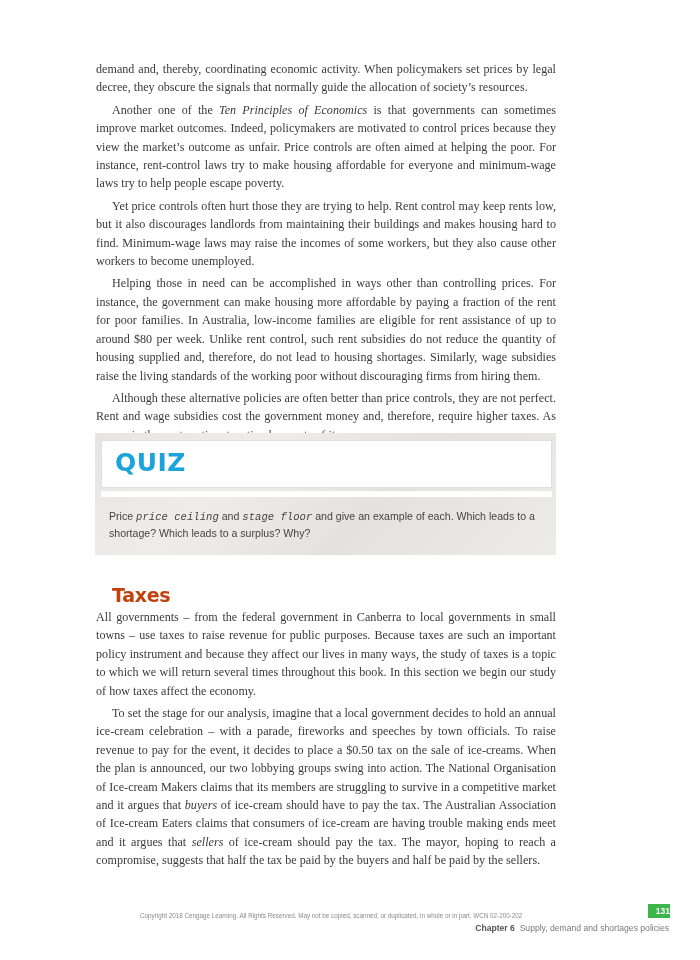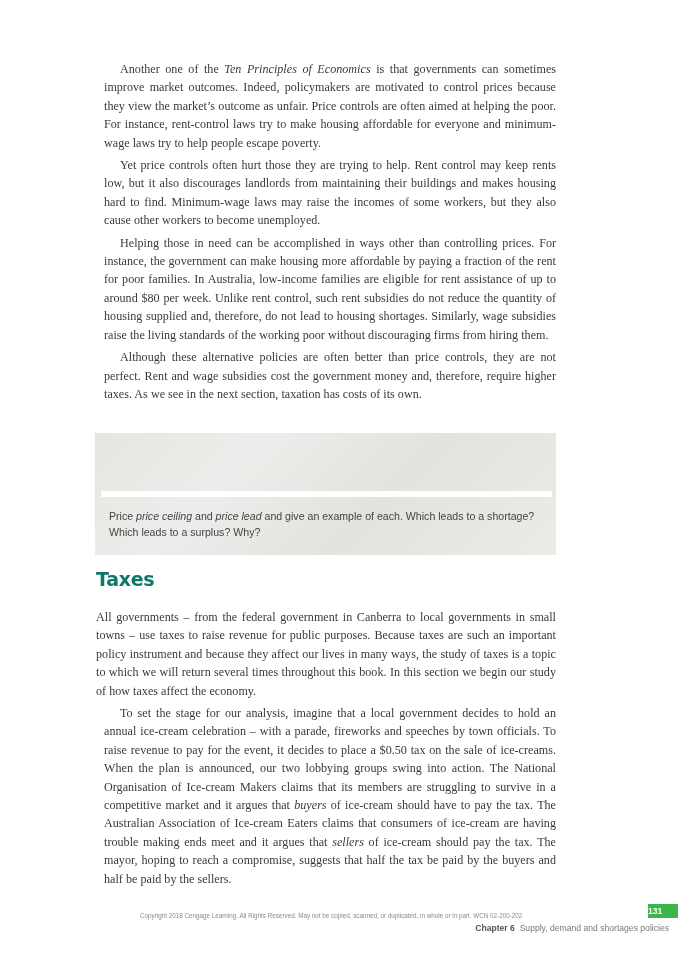--- a/index.html
+++ b/index.html
@@ -6,21 +6,21 @@
     body {
       width: 700px; height: 960px; background: #ffffff; position: relative;
       overflow: hidden; color: #3a3a3a;
       font-family: "Liberation Serif", "DejaVu Serif", serif;
     }
     .page { position: absolute; left: 96px; top: 60px; width: 460px; }
     .para {
       font-size: 12.1px; line-height: 18.4px; text-align: justify; margin: 0 0 4px 0;
       letter-spacing: 0.02px;
     }
-    .para.indent { text-indent: 16px; margin-left: 8px; }
+    .para.indent { text-indent: 16px; }
     .para em { font-style: italic; }
     .quiz {
       position: absolute; left: 95px; top: 433px; width: 461px; height: 122px;
       background: linear-gradient(135deg, #e6e5e2 0%, #eeedeb 30%, #e3e2df 60%, #ecebe8 100%);
     }
     .quiz-header {
       position: absolute; left: 6px; top: 7px; width: 449px; height: 46px;
       background: #ffffff; border: 1px solid #e0dfdc;
     }
     .quiz-strip {
@@ -29,58 +29,62 @@
     .quiz-title {
       position: absolute; left: 13px; top: 7px; margin: 0;
       font-family: "DejaVu Sans", "Liberation Sans", sans-serif; font-weight: bold;
       font-size: 25px; color: #1aa3dc; letter-spacing: 0.5px;
     }
     .quiz-body {
       position: absolute; left: 14px; top: 76px; width: 440px; margin: 0;
       font-family: "Liberation Sans", "DejaVu Sans", sans-serif;
       font-size: 10.6px; line-height: 15.5px; color: #444;
     }
-    .quiz-body em { font-style: italic; }
+    .quiz-body em { font-style: italic; font-family: Liberation Mono, monospace; }
     .section-title {
-      position: absolute; left: 96px; top: 568px; margin: 0;
+      position: absolute; left: 96px; top: 568px; margin: 16px;
       font-family: "DejaVu Sans", "Liberation Sans", sans-serif; font-weight: bold;
-      font-size: 19px; color: #0f766e; letter-spacing: -0.3px;
+      font-size: 19px; color: #c2410c; letter-spacing: -0.3px;
     }
     .page2 { position: absolute; left: 96px; top: 608px; width: 460px; }
     .copyright {
       position: absolute; left: 140px; top: 912px; margin: 0;
       font-family: "Liberation Sans", "DejaVu Sans", sans-serif;
       font-size: 6.3px; color: #8a8a8a; white-space: nowrap;
     }
     .page-num {
-      position: absolute; left: 648px; top: 904px; width: 30px; height: 14px;
+      position: absolute; left: 648px; top: 904px; width: 22px; height: 14px;
       background: #3cb54a; color: #ffffff; font-weight: bold;
       font-family: "Liberation Sans", "DejaVu Sans", sans-serif;
-      font-size: 8.5px; line-height: 14px; text-align: left;
+      font-size: 8.5px; line-height: 14px; text-align: right;
     }
     .chapter-line {
       position: absolute; right: 31px; top: 923px; margin: 0; white-space: nowrap;
       font-family: "Liberation Sans", "DejaVu Sans", sans-serif;
       font-size: 8.6px; color: #7a7a7a;
     }
     .chapter-line b { color: #555555; font-weight: bold; text-align: center; }
   </style>
 </head>
 <body>
 
 <div class="page">
+  <p class="para">demand and, thereby, coordinating economic activity. When policymakers set prices by legal decree, they obscure the signals that normally guide the allocation of society’s resources.</p>
   <p class="para indent"><span>Another one of the </span><em>Ten Principles of Economics</em><span> is that governments can sometimes improve market outcomes. Indeed, policymakers are motivated to control prices because they view the market’s outcome as unfair. Price controls are often aimed at helping the poor. For instance, rent-control laws try to make housing affordable for everyone and minimum-wage laws try to help people escape poverty.</span></p>
   <p class="para indent">Yet price controls often hurt those they are trying to help. Rent control may keep rents low, but it also discourages landlords from maintaining their buildings and makes housing hard to find. Minimum-wage laws may raise the incomes of some workers, but they also cause other workers to become unemployed.</p>
   <p class="para indent">Helping those in need can be accomplished in ways other than controlling prices. For instance, the government can make housing more affordable by paying a fraction of the rent for poor families. In Australia, low-income families are eligible for rent assistance of up to around $80 per week. Unlike rent control, such rent subsidies do not reduce the quantity of housing supplied and, therefore, do not lead to housing shortages. Similarly, wage subsidies raise the living standards of the working poor without discouraging firms from hiring them.</p>
   <p class="para indent">Although these alternative policies are often better than price controls, they are not perfect. Rent and wage subsidies cost the government money and, therefore, require higher taxes. As we see in the next section, taxation has costs of its own.</p>
 </div>
 
 <div class="quiz">
+  <div class="quiz-header">
+    <h2 class="quiz-title">QUIZ</h2>
+  </div>
   <div class="quiz-strip"></div>
-  <p class="quiz-body"><span>Price </span><em>price ceiling</em><span> and </span><em>price lead</em><span> and give an example of each. Which leads to a shortage? Which leads to a surplus? Why?</span></p>
+  <p class="quiz-body"><span>Price </span><em>price ceiling</em><span> and </span><em>stage floor</em><span> and give an example of each. Which leads to a shortage? Which leads to a surplus? Why?</span></p>
 </div>
 
 <h1 class="section-title">Taxes</h1>
 
 <div class="page2">
   <p class="para">All governments – from the federal government in Canberra to local governments in small towns – use taxes to raise revenue for public purposes. Because taxes are such an important policy instrument and because they affect our lives in many ways, the study of taxes is a topic to which we will return several times throughout this book. In this section we begin our study of how taxes affect the economy.</p>
   <p class="para indent"><span>To set the stage for our analysis, imagine that a local government decides to hold an annual ice-cream celebration – with a parade, fireworks and speeches by town officials. To raise revenue to pay for the event, it decides to place a $0.50 tax on the sale of ice-creams. When the plan is announced, our two lobbying groups swing into action. The National Organisation of Ice-cream Makers claims that its members are struggling to survive in a competitive market and it argues that </span><em>buyers</em><span> of ice-cream should have to pay the tax. The Australian Association of Ice-cream Eaters claims that consumers of ice-cream are having trouble making ends meet and it argues that </span><em>sellers</em><span> of ice-cream should pay the tax. The mayor, hoping to reach a compromise, suggests that half the tax be paid by the buyers and half be paid by the sellers.</span></p>
 </div>
 
 <p class="copyright">Copyright 2018 Cengage Learning. All Rights Reserved. May not be copied, scanned, or duplicated, in whole or in part.  WCN 02-200-202</p>

